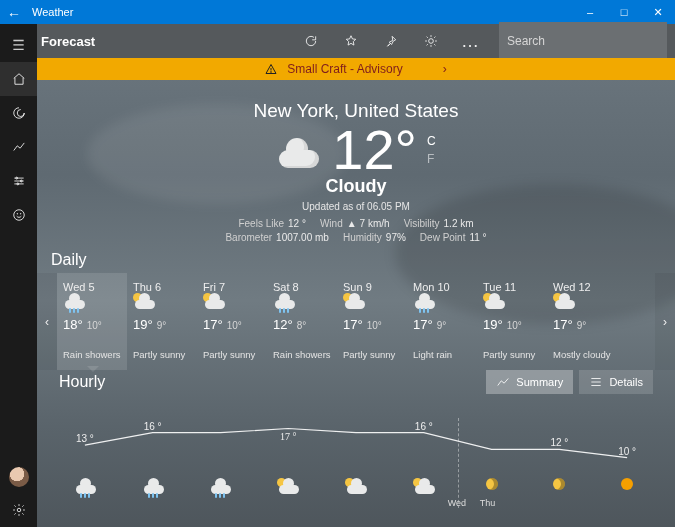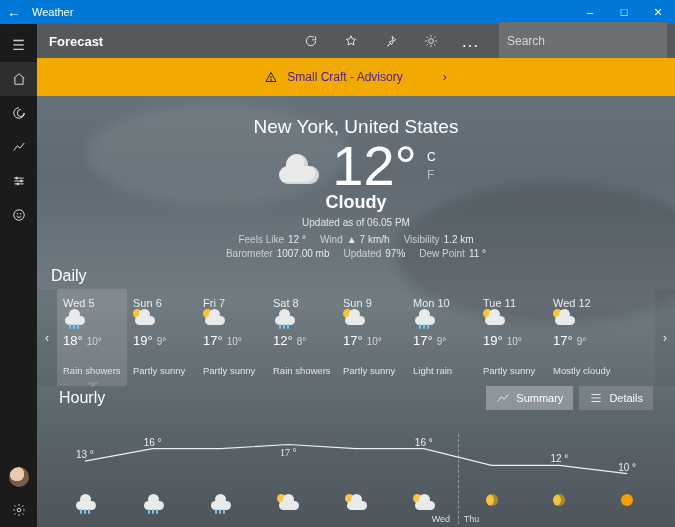--- a/index.html
+++ b/index.html
@@ -22,29 +22,29 @@
   .sidebar .avatar { width: 20px; height: 20px; border-radius: 50%; background: radial-gradient(circle at 40% 35%, #e9c9b0 0 40%, #7a5b46 42% 100%); margin: 6px 0; }
 
   
   .main { flex: 1; display: flex; flex-direction: column; position: relative; background: linear-gradient(180deg,#6d7880 0%,#5f6a72 30%,#707b82 55%,#5a646b 80%,#4e565c 100%); }
   .bgclouds::before, .bgclouds::after { content:""; position:absolute; border-radius:50%; filter: blur(6px); pointer-events:none; }
   .bgclouds::before { width: 260px; height: 100px; left: 50px; top: 80px; background: rgba(255,255,255,0.08); }
   .bgclouds::after  { width: 320px; height: 140px; right: -40px; top: 160px; background: rgba(0,0,0,0.12); }
 
   
   .cmdbar { height: 34px; background: #55595c; display: flex; align-items: center; z-index: 2; }
-  .cmdbar .heading { padding-left: 12px; font-size: 13px; font-weight: 600; text-align: center; }
+  .cmdbar .heading { padding-left: 4px; font-size: 13px; font-weight: 600; text-align: center; }
   .cmdbar .flex { flex: 1; }
   .cmdbar .iconbtn { width: 40px; height: 34px; display: flex; align-items: center; justify-content: center; font-size: 15px; color: #eee; }
   .search { display: flex; align-items: center; background: #6b6f72; height: 39px; margin: 0 8px; width: 168px; padding: 0 8px; color: #ddd; }
   .search input { flex: 1; background: transparent; border: none; outline: none; color: #eee; font-size: 12px; }
   .search input::placeholder { color: #d6d6d6; }
 
   
-  .advisory { height: 38px; background: #f2a900; color: #4c1d95; display: flex; align-items: center; justify-content: center; gap: 10px; font-size: 12px; z-index: 2; }
+  .advisory { height: 22px; background: #f2a900; color: #7f1d1d; display: flex; align-items: center; justify-content: center; gap: 10px; font-size: 12px; z-index: 2; }
   .advisory .chev { margin-left: 30px; }
 
   
   .hero { text-align: center; padding: 20px 0 6px; z-index: 2; }
   .hero .loc { font-size: 19px; font-weight: 300; }
   .hero .row { display: inline-flex; align-items: flex-start; gap: 10px; }
   .hero .temp { font-size: 56px; font-weight: 200; line-height: 1; }
   .hero .units { font-size: 12px; display: flex; flex-direction: column; align-items: flex-start; padding-top: 10px; line-height: 1.5; }
   .hero .units .c { color: #fff; }
   .hero .units .f { color: rgba(255,255,255,.55); }
@@ -91,21 +91,21 @@
   .hourly svg { position:absolute; inset:0; width:100%; height:100%; }
   .hourly .pts { position:absolute; left:0; right:0; top:0; display:flex; }
   .hourly .pt { flex:1; text-align:center; }
   .hourly .ptlbl { font-size:10px; color:#eee; position:relative; display:inline-block; }
   .hourly .icons { position:absolute; left:0; right:0; bottom:14px; display:flex; }
   .hourly .icons .cell { flex:1; display:flex; justify-content:center; }
   .hourly .icons .cell .mini { width:22px; height:16px; }
   .hourly .icons .moon { width:12px; height:12px; border-radius:50%; background:#f5c542; box-shadow: inset -4px 0 0 rgba(0,0,0,.3); }
   .hourly .icons .sunfull { width:12px; height:12px; border-radius:50%; background:#f59f00; }
   .hourly .daysep { position:absolute; bottom:0; border-left:1px dashed rgba(255,255,255,.4); height:90px; }
-  .hourly .daylbl { position:absolute; bottom:0; font-size:9px; color:#ddd; }
+  .hourly .daylbl { position:absolute; bottom:0; font-size:9px; color:#ddd;margin-left:16px; }
 
   svg.ic { width:14px; height:14px; stroke:#fff; fill:none; stroke-width:1.4; }
 </style>
 </head>
 <body>
 
 <div class="titlebar">
   <div class="back">←</div>
   <div class="title">Weather</div>
   <div class="spacer"></div>
@@ -220,21 +220,21 @@
       </div>
       <div class="cond">Cloudy</div>
       <div class="upd">Updated as of 06.05 PM</div>
       <div class="stats">
         <span><span class="lbl">Feels Like</span><span>12 °</span></span>
         <span><span class="lbl">Wind</span><span style="margin-right:3px">▲</span><span>7 km/h</span></span>
         <span><span class="lbl">Visibility</span><span>1.2 km</span></span>
       </div>
       <div class="stats2">
         <span><span class="lbl">Barometer</span><span>1007.00 mb</span></span>
-        <span><span class="lbl">Updated</span><span>97%</span></span>
+        <span><span class="lbl">Humidity</span><span>97%</span></span>
         <span><span class="lbl">Dew Point</span><span>11 °</span></span>
       </div>
     </div>
 
     <div class="section-title">Daily</div>
     <div class="daily-wrap">
       <div class="scrollbtn left">‹</div>
       <div class="daily" id="daily-list">
           <div class="daycard sel">
             <div class="dlabel">Wed 5</div>
@@ -244,21 +244,21 @@
                 <div class="mc2"></div>
                 <div class="rain r1"></div>
                 <div class="rain r2"></div>
                 <div class="rain r3"></div>
               </div>
             </div>
             <div class="temps"><span>18°</span><span class="lo">10°</span></div>
             <div class="dcond">Rain showers</div>
           </div>
           <div class="daycard">
-            <div class="dlabel">Sun 6</div>
+            <div class="dlabel">Thu 6</div>
             <div class="dicon">
               <div class="mini">
                 <div class="sun"></div>
                 <div class="mc1"></div>
                 <div class="mc2"></div>
               </div>
             </div>
             <div class="temps"><span>19°</span><span class="lo">9°</span></div>
             <div class="dcond">Partly sunny</div>
           </div>

